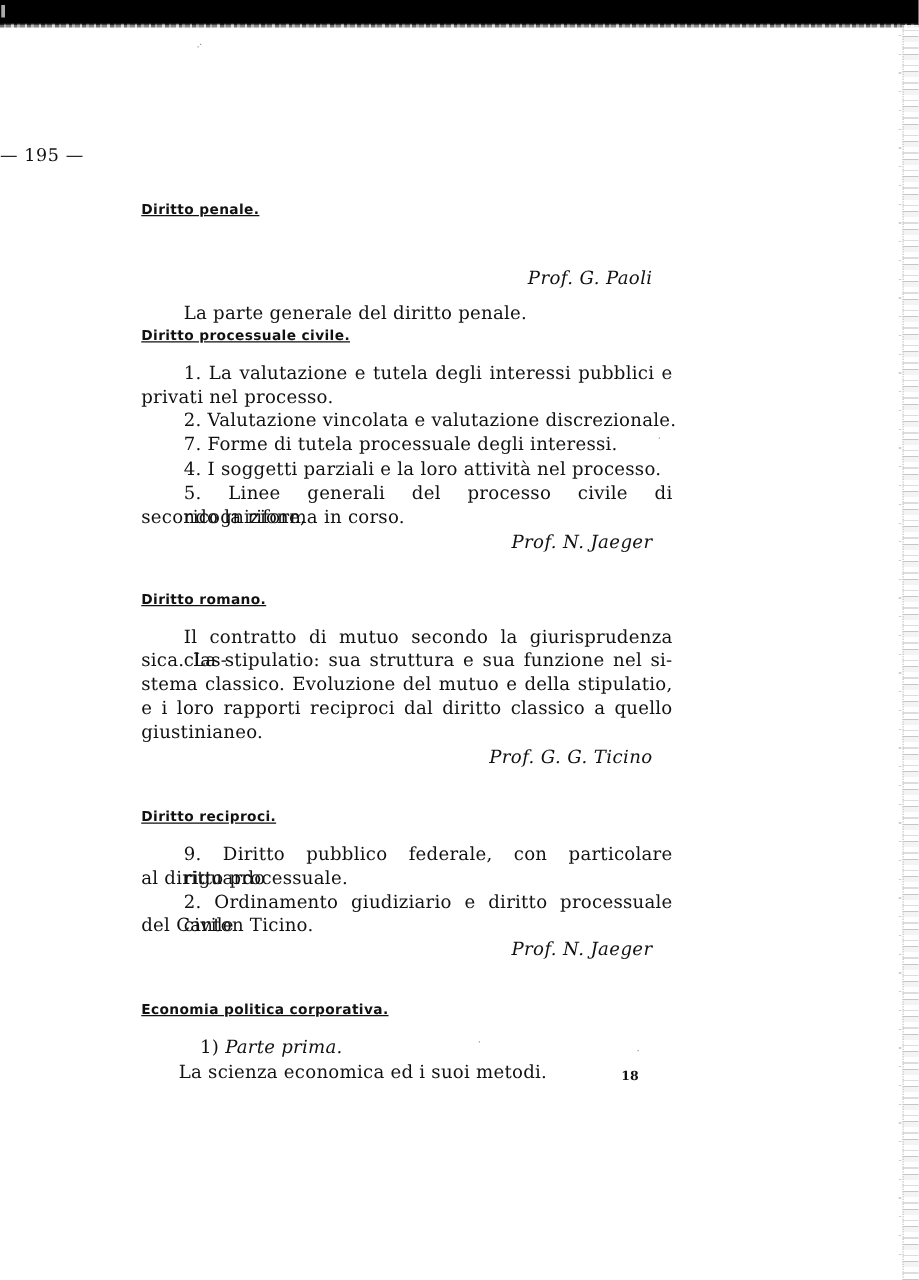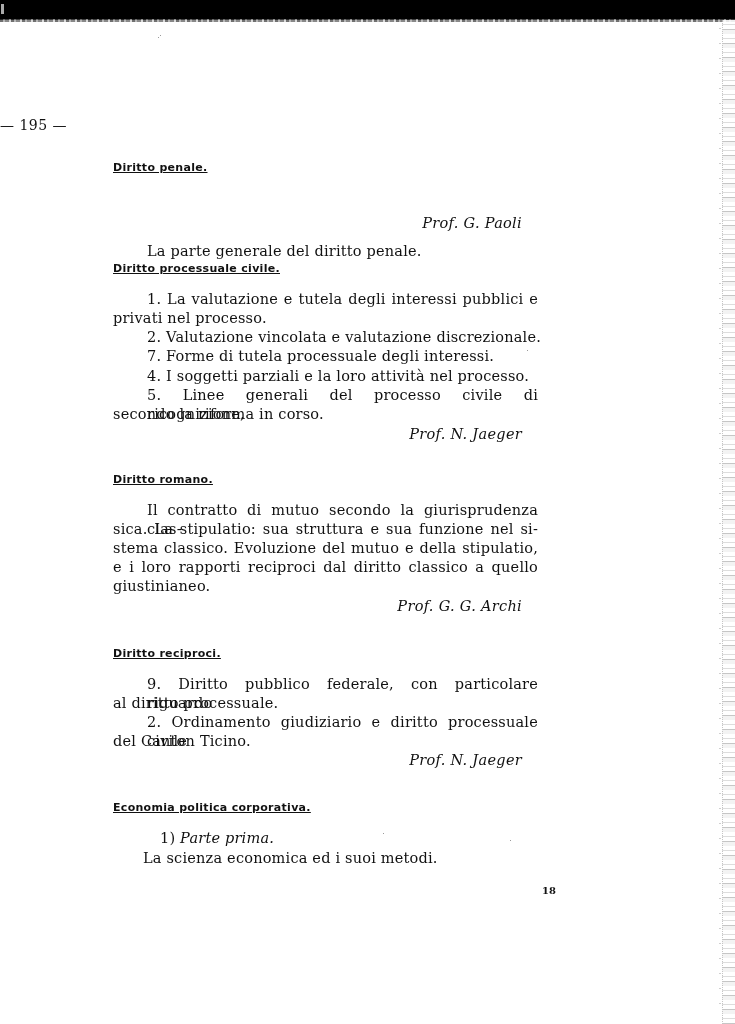--- a/index.html
+++ b/index.html
@@ -90,24 +90,23 @@
       position: absolute;
       right: 213px;
       font-style: italic;
       font-size: 14.5px;
       white-space: nowrap;
       letter-spacing: 0.3px;
     }
     .sheet-mark {
       position: absolute;
       left: 497px;
-      top: 885px;
+      top: 856px;
       font-size: 10px;
       font-weight: bold;
-      margin-left: 45px;
     }
     .italic { font-style: italic; }
     .speck {
       position: absolute;
       width: 1px; height: 1px;
       background: #9a9a9a;
     }
   </style>
 </head>
 <body>
@@ -138,21 +137,21 @@
   <div class="signature" style="top:426px;">Prof. N. Jaeger</div>
 </div>
 
 <div>
   <div class="heading" style="top:473px;">Diritto romano.</div>
   <div class="line indent justify" style="top:501px;">Il contratto di mutuo secondo la giurisprudenza clas-</div>
   <div class="line justify" style="top:520px;">sica. La stipulatio: sua struttura e sua funzione nel si-</div>
   <div class="line justify" style="top:539px;">stema classico. Evoluzione del mutuo e della stipulatio,</div>
   <div class="line justify" style="top:558px;">e i loro rapporti reciproci dal diritto classico a quello</div>
   <div class="line" style="top:577px;">giustinianeo.</div>
-  <div class="signature" style="top:598px;">Prof. G. G. Archi</div>
+  <div class="signature" style="top:598px;">Prof. G. G. Ticino</div>
 </div>
 
 <div>
   <div class="heading" style="top:647px;">Diritto reciproci.</div>
   <div class="line indent justify" style="top:675px;">9. Diritto pubblico federale, con particolare riguardo</div>
   <div class="line" style="top:694px;">al diritto processuale.</div>
   <div class="line indent justify" style="top:713px;">2. Ordinamento giudiziario e diritto processuale civile</div>
   <div class="line" style="top:732px;">del Canton Ticino.</div>
   <div class="signature" style="top:752px;">Prof. N. Jaeger</div>
 </div>

